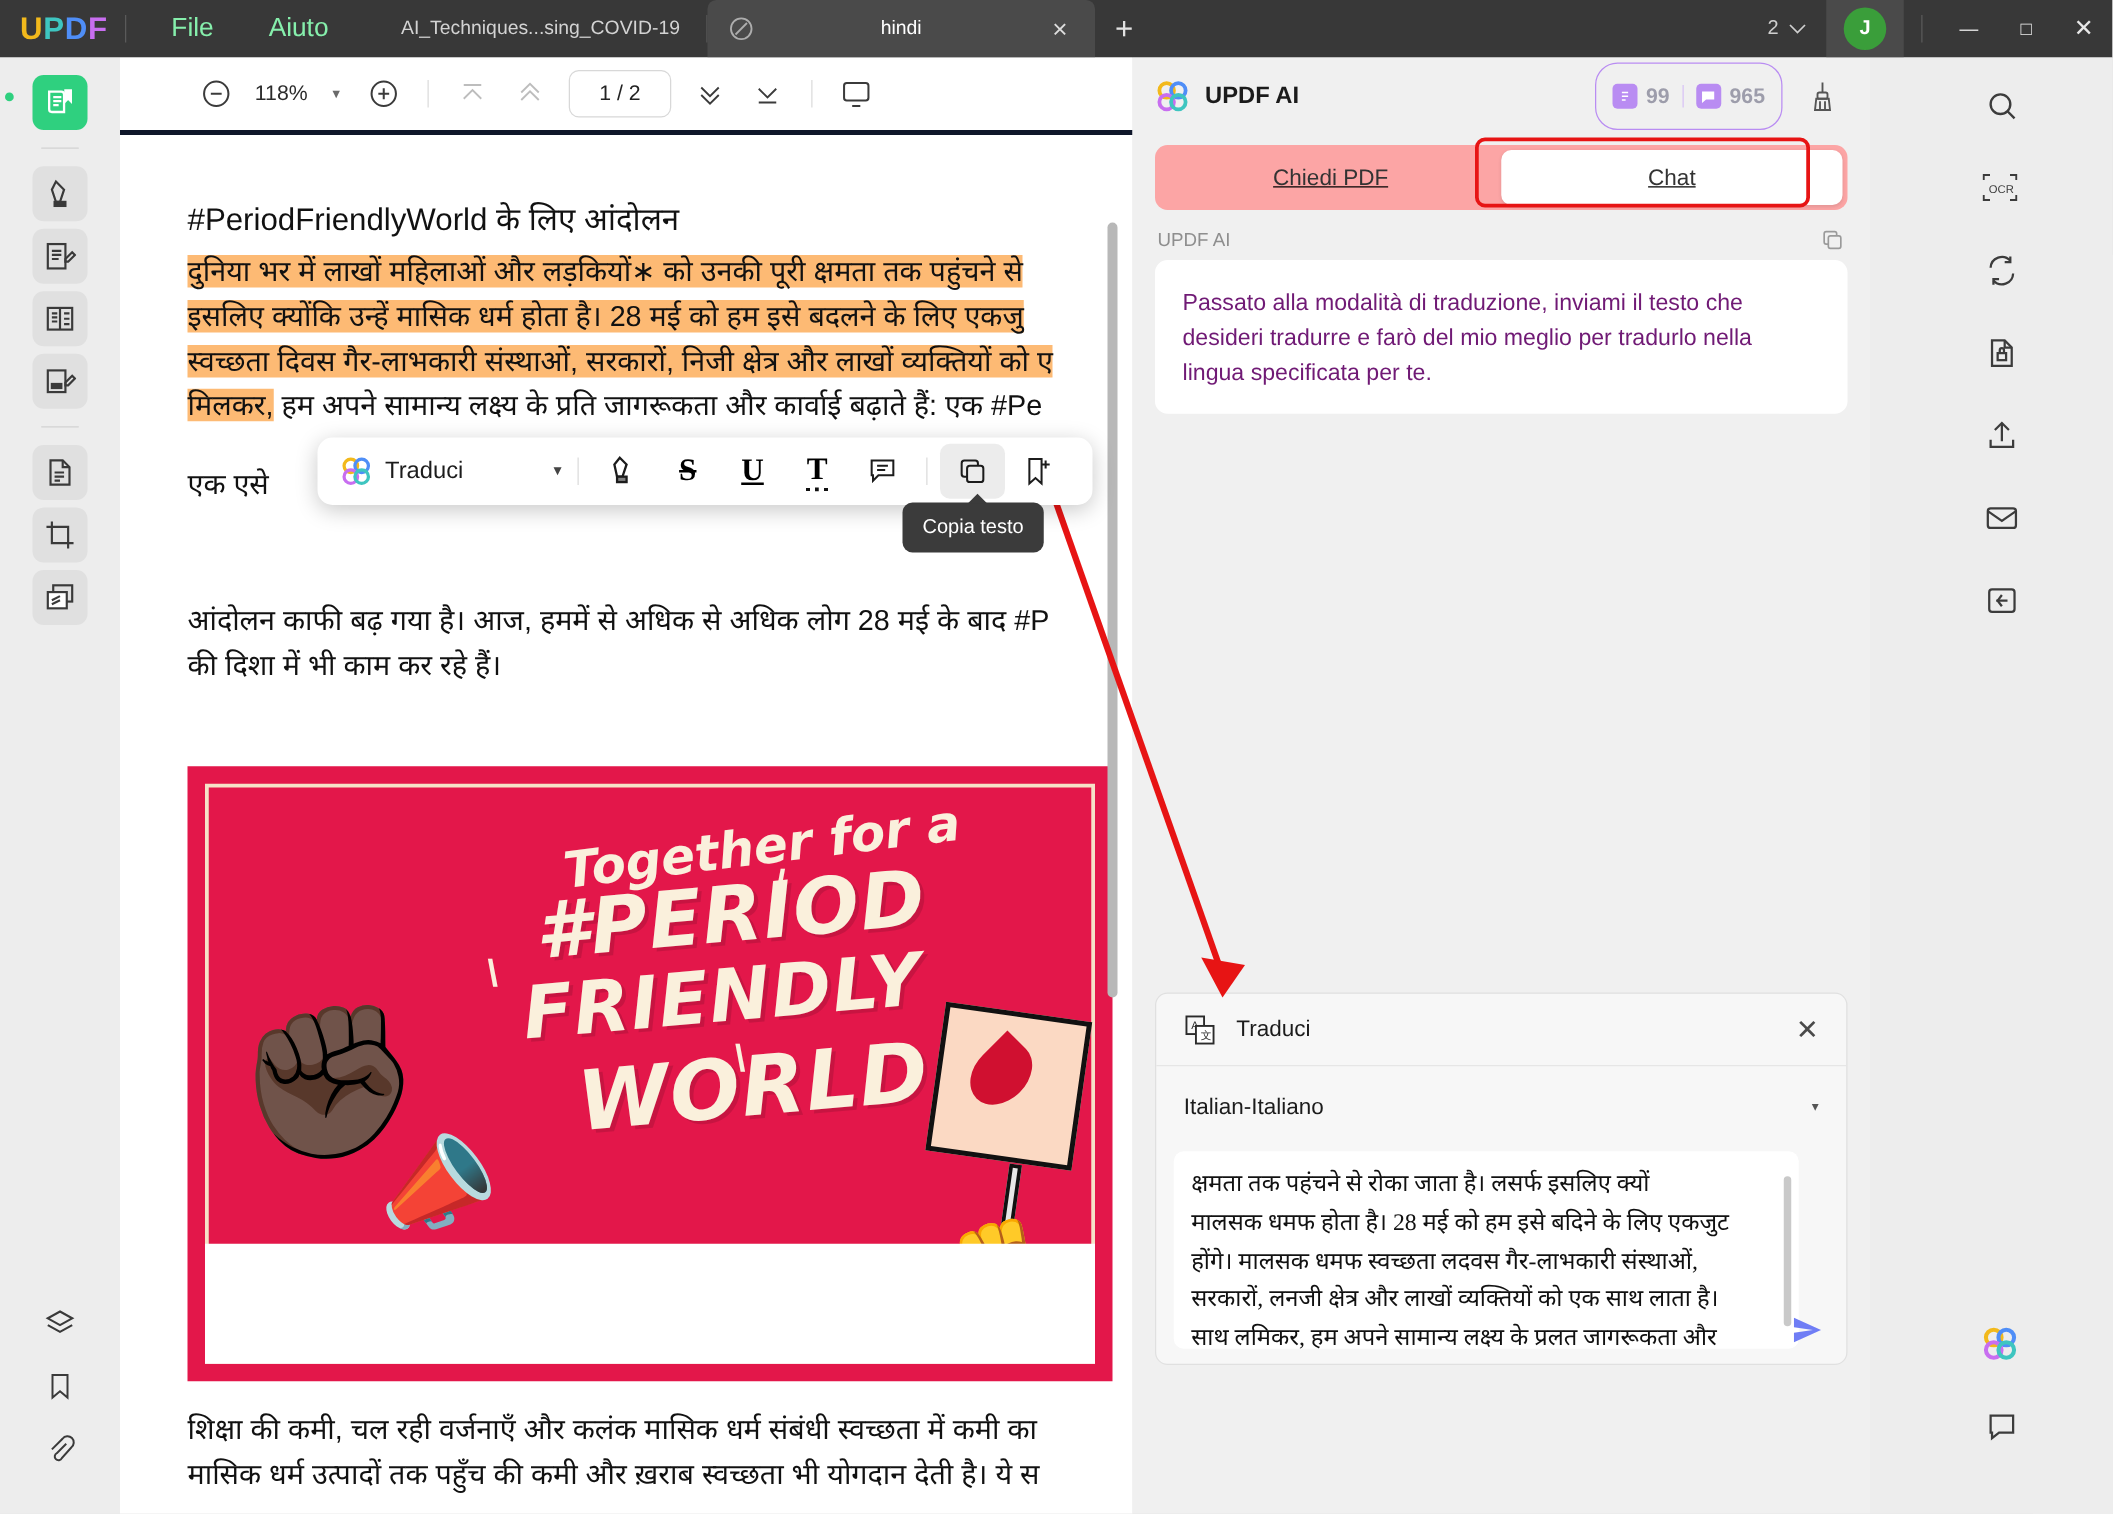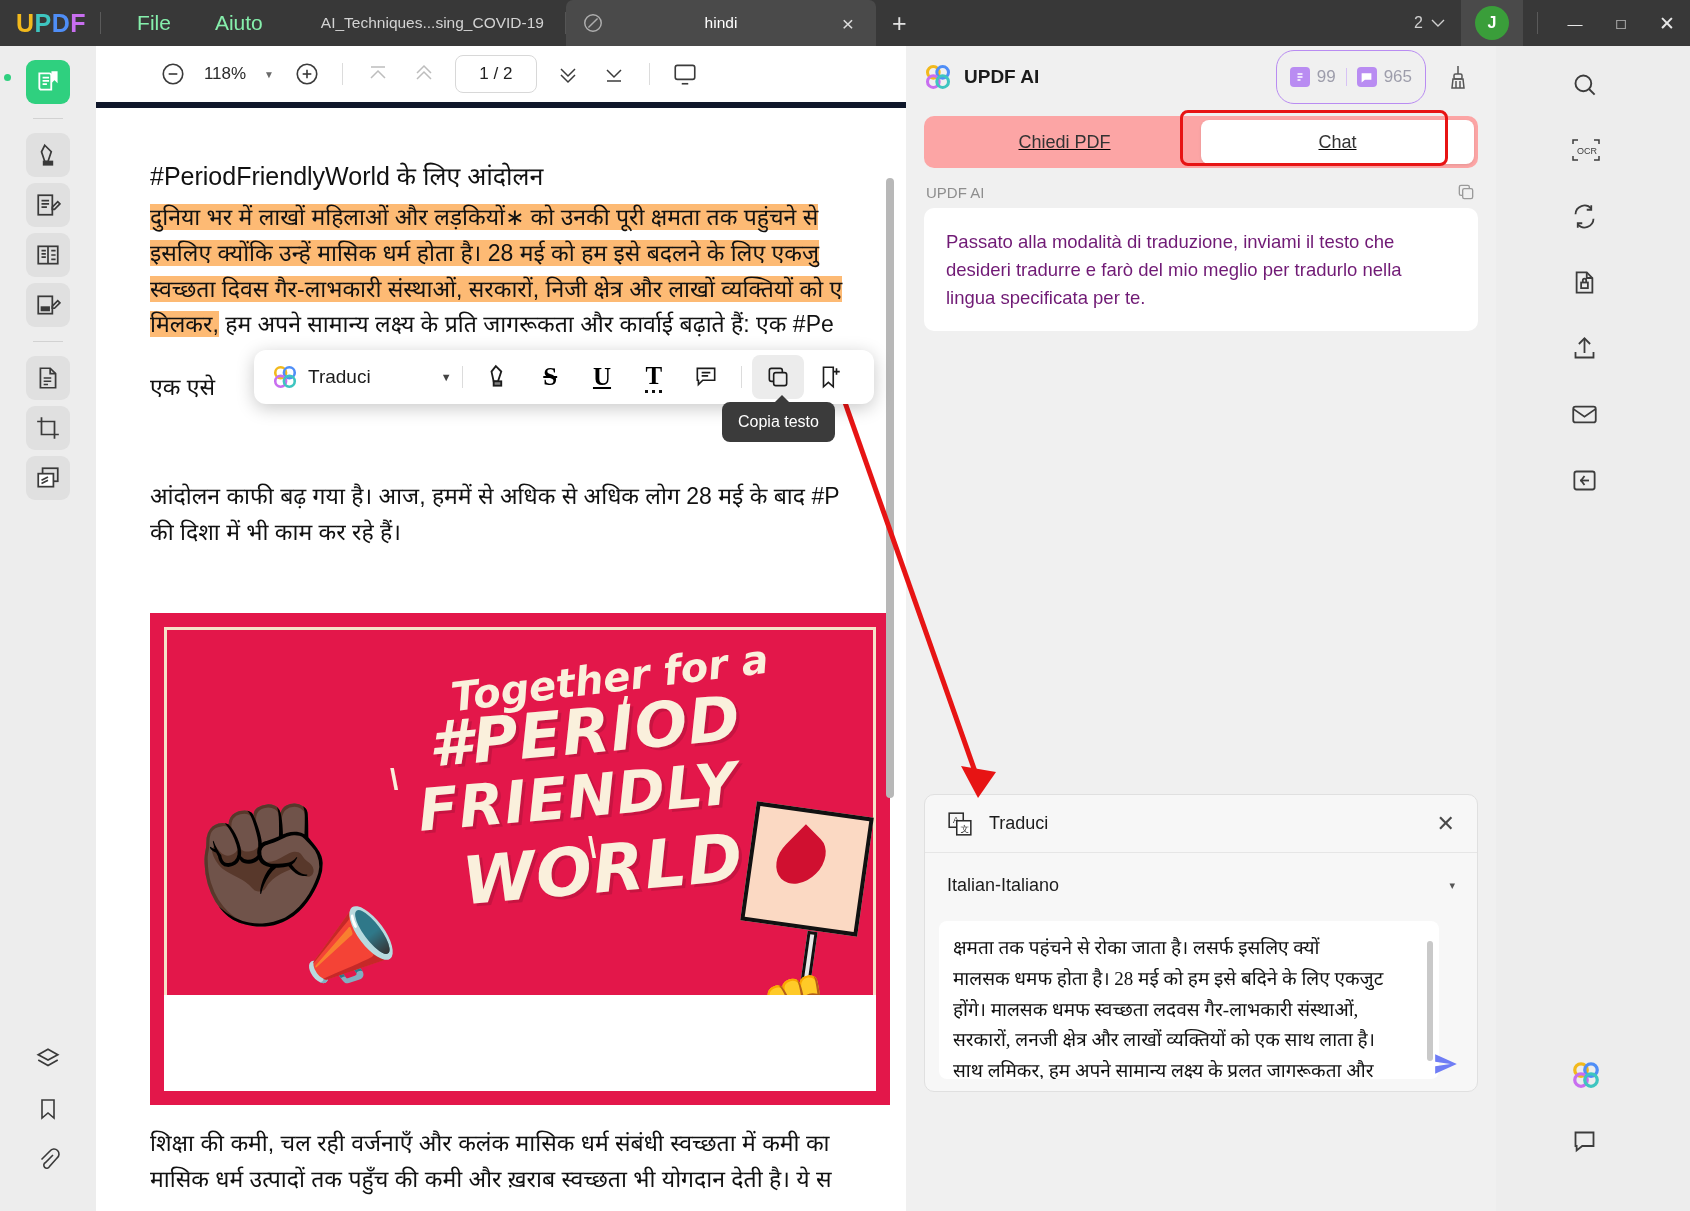--- a/index.html
+++ b/index.html
@@ -53,21 +53,21 @@
   .rail-btn.plain { background: transparent; }
   .rail-sep { width: 30px; height: 1px; background: #d2d2d2; margin: 8px 0; }
   .rail-spacer { flex: 1; }
   .green-dot { position: absolute; left: 4px; top: 28px; width: 7px; height: 7px;
                border-radius: 50%; background: #2fd07f; }
 
   
   .pdf-toolbar {
     position: absolute; left: 96px; top: 46px; width: 810px; height: 62px;
     background: #fff; display: flex; align-items: center; padding-left: 56px; gap: 4px;
-    border-bottom: 6px solid #0f172a;
+    border-bottom: 4px solid #0f172a;
   }
   .tbtn { width: 42px; height: 42px; display: flex; align-items: center;
           justify-content: center; border-radius: 7px; color: #3b3b3b; }
   .tbtn.dim { color: #bdbdbd; }
   .zoomlbl { font-size: 17px; color: #2b2b2b; padding: 0 4px; min-width: 54px; text-align: center; }
   .caret { font-size: 10px; color: #6a6a6a; padding: 0 8px; }
   .vsep { width: 1px; height: 22px; background: #dcdcdc; margin: 0 10px; }
   .pagebox { border: 1px solid #d8d8d8; border-radius: 8px; height: 38px; min-width: 82px;
              display: flex; align-items: center; justify-content: center;
              font-size: 17px; color: #222; margin: 0 6px; background: #fff; }
@@ -133,21 +133,21 @@
   .tooltip:after { content:""; position:absolute; top:-7px; left: 52px;
     border-left: 8px solid transparent; border-right: 8px solid transparent;
     border-bottom: 8px solid #3b3b3b; }
 
   
   .aipanel { position: absolute; left: 906px; top: 46px; width: 590px; height: 1165px;
              background: #f0f0f0; }
   .ai-head { height: 62px; display: flex; align-items: center; padding: 0 18px; gap: 12px; }
   .ai-title { font-size: 19px; font-weight: 700; color: #1b1b1b; }
   .credits { margin-left: auto; display: flex; align-items: center; gap: 10px;
-             border: 1.5px solid #b98cf2; border-radius: 18px; padding: 16px 13px; }
+             border: 1.5px solid #b98cf2; border-radius: 18px; padding: 16px 13px; font-weight: bold; }
   .cred { display: flex; align-items: center; gap: 7px; color: #9d9dab; font-size: 17px; }
   .cred .chip { width: 20px; height: 20px; border-radius: 4px; background: #b98cf2;
                 display:flex; align-items:center; justify-content:center; color:#fff; font-size:11px;}
   .cred-sep { width: 1px; height: 18px; background: #d7c2f5; }
   .broom { width: 40px; height: 40px; display: flex; align-items: center;
            justify-content: center; color: #555; }
   .ai-tabs { margin: 8px 18px 0; height: 52px; background: #fca5a5; border-radius: 10px;
              display: flex; padding: 4px; position: relative; text-decoration: underline; }
   .ai-tab { flex: 1; display: flex; align-items: center; justify-content: center;
             font-size: 18px; color: #333; border-radius: 8px; }
@@ -179,21 +179,21 @@
   .send { position: absolute; right: 16px; bottom: 14px; color: #6f7df5; font-size: 26px; }
 
   
   .arrowsvg { position: absolute; left: 820px; top: 380px; z-index: 35; pointer-events: none; }
 
   
   .rightrail { position: absolute; left: 1496px; top: 46px; width: 194px; height: 1165px;
                background: #ededed; display: flex; flex-direction: column;
                align-items: center; padding-top: 16px; gap: 22px; }
   .rr-btn { width: 44px; height: 44px; display: flex; align-items: center;
-            justify-content: flex-start; color: #3c3c3c; }
+            justify-content: flex-end; color: #3c3c3c; }
   .rr-spacer { flex: 1; }
   svg { display: block; }
 </style>
 </head>
 <body>
 
 <div id="app">
 
   <div class="titlebar">
     <div class="logo">

